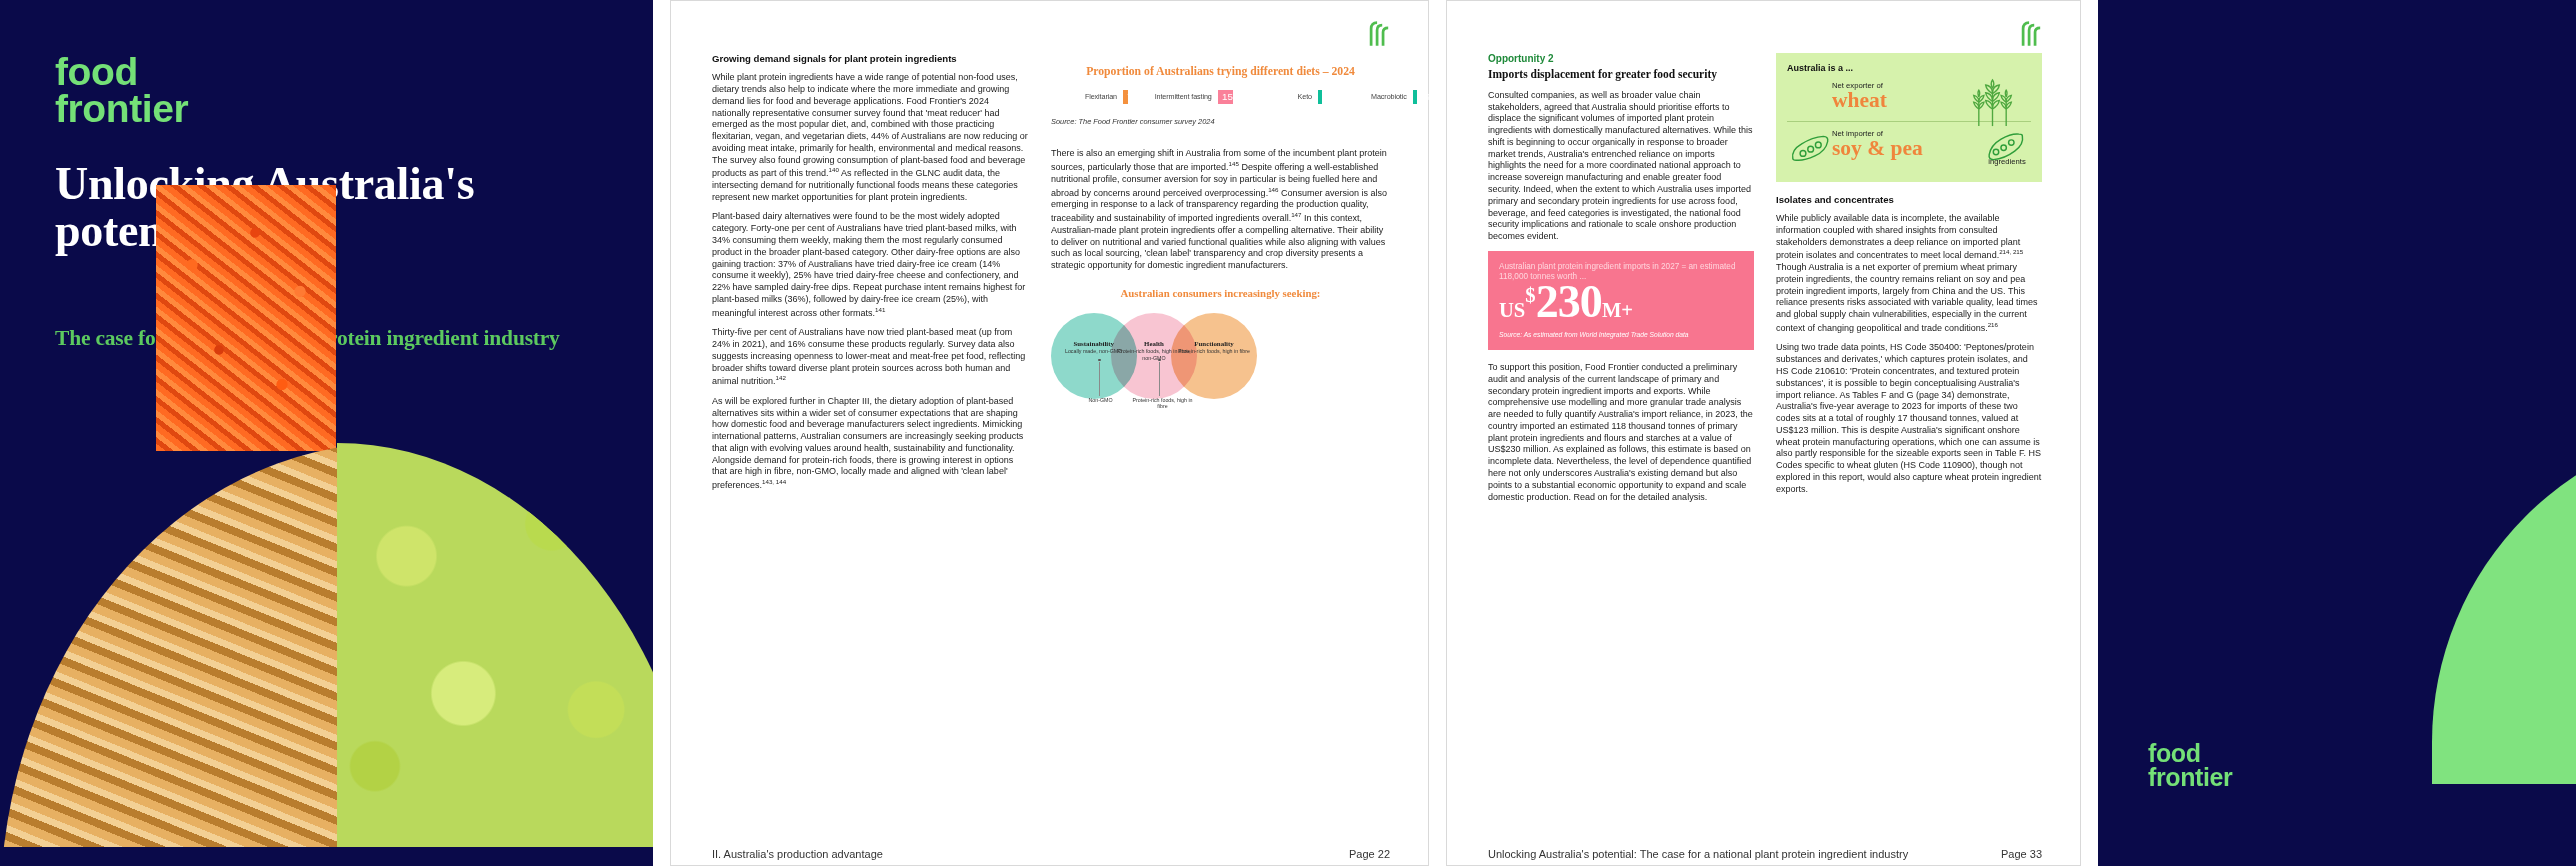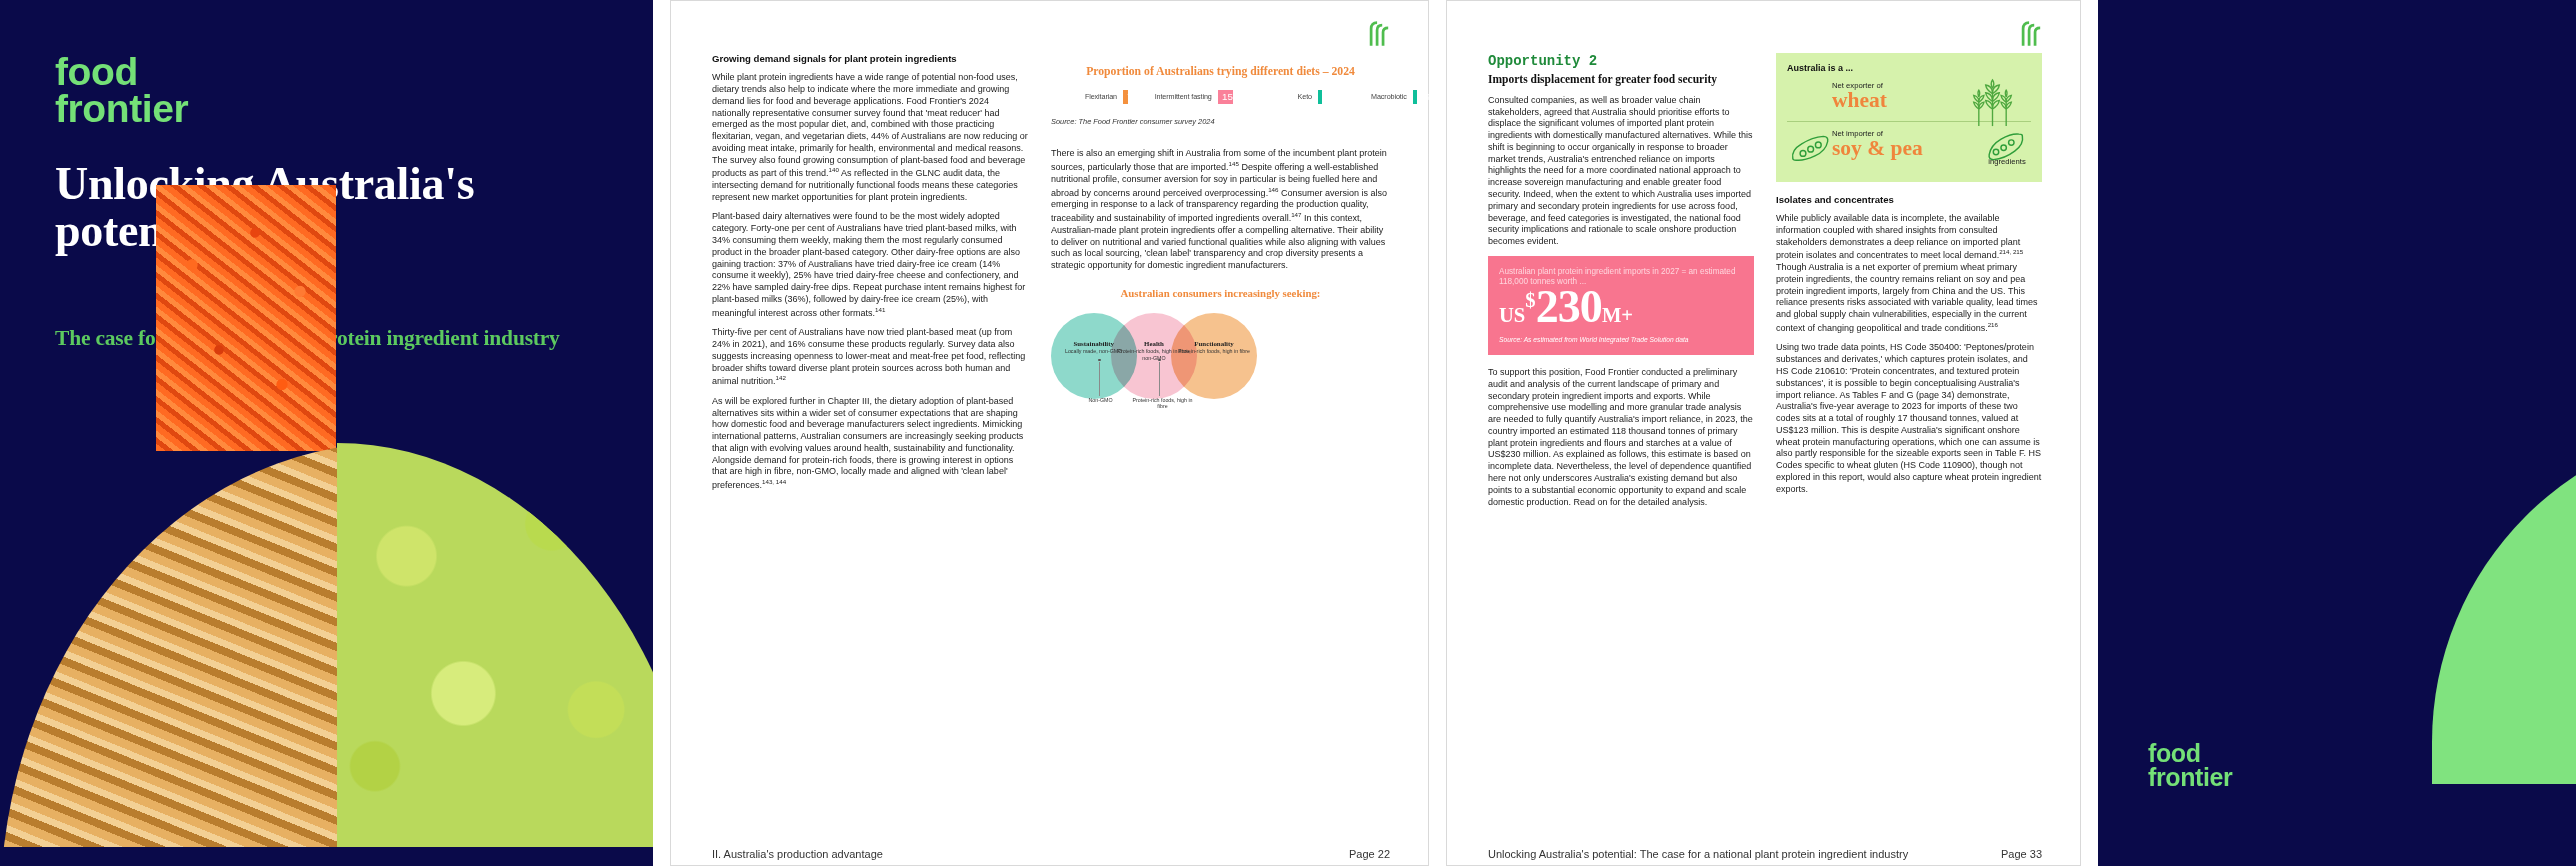--- a/index.html
+++ b/index.html
@@ -85,22 +85,22 @@
 
   .h-sec {
     font-size:9.6px; font-weight:700; color:#111; line-height:1.28; margin-bottom:6.9px;
   }
   p.body {
     font-size:9px; line-height:1.31; color:#1b1b1b; margin-bottom:7.7px; text-align:left;
   }
   p.body sup { font-size:6.2px; vertical-align:super; }
 
   .eyebrow {
-    font-family:Liberation Mono, monospace; font-weight:700;
-    font-size:14px; color:#1f8a3a; margin-bottom:4.3px;
+    font-family:Liberation Sans, sans-serif; font-weight:700;
+    font-size:10px; color:#1f8a3a; margin-bottom:4.3px;
   }
   .h-serif {
     font-family:"Liberation Serif", serif; font-weight:700;
     font-size:11.5px; color:#111; line-height:1.2; margin-bottom:7.7px;
   }
 
   
   .chart-title {
     font-family:"Liberation Serif", serif; font-weight:700; text-align:center;
     font-size:11.7px; color:#f08a3c; line-height:1.22; margin:12px 0 10.3px;

